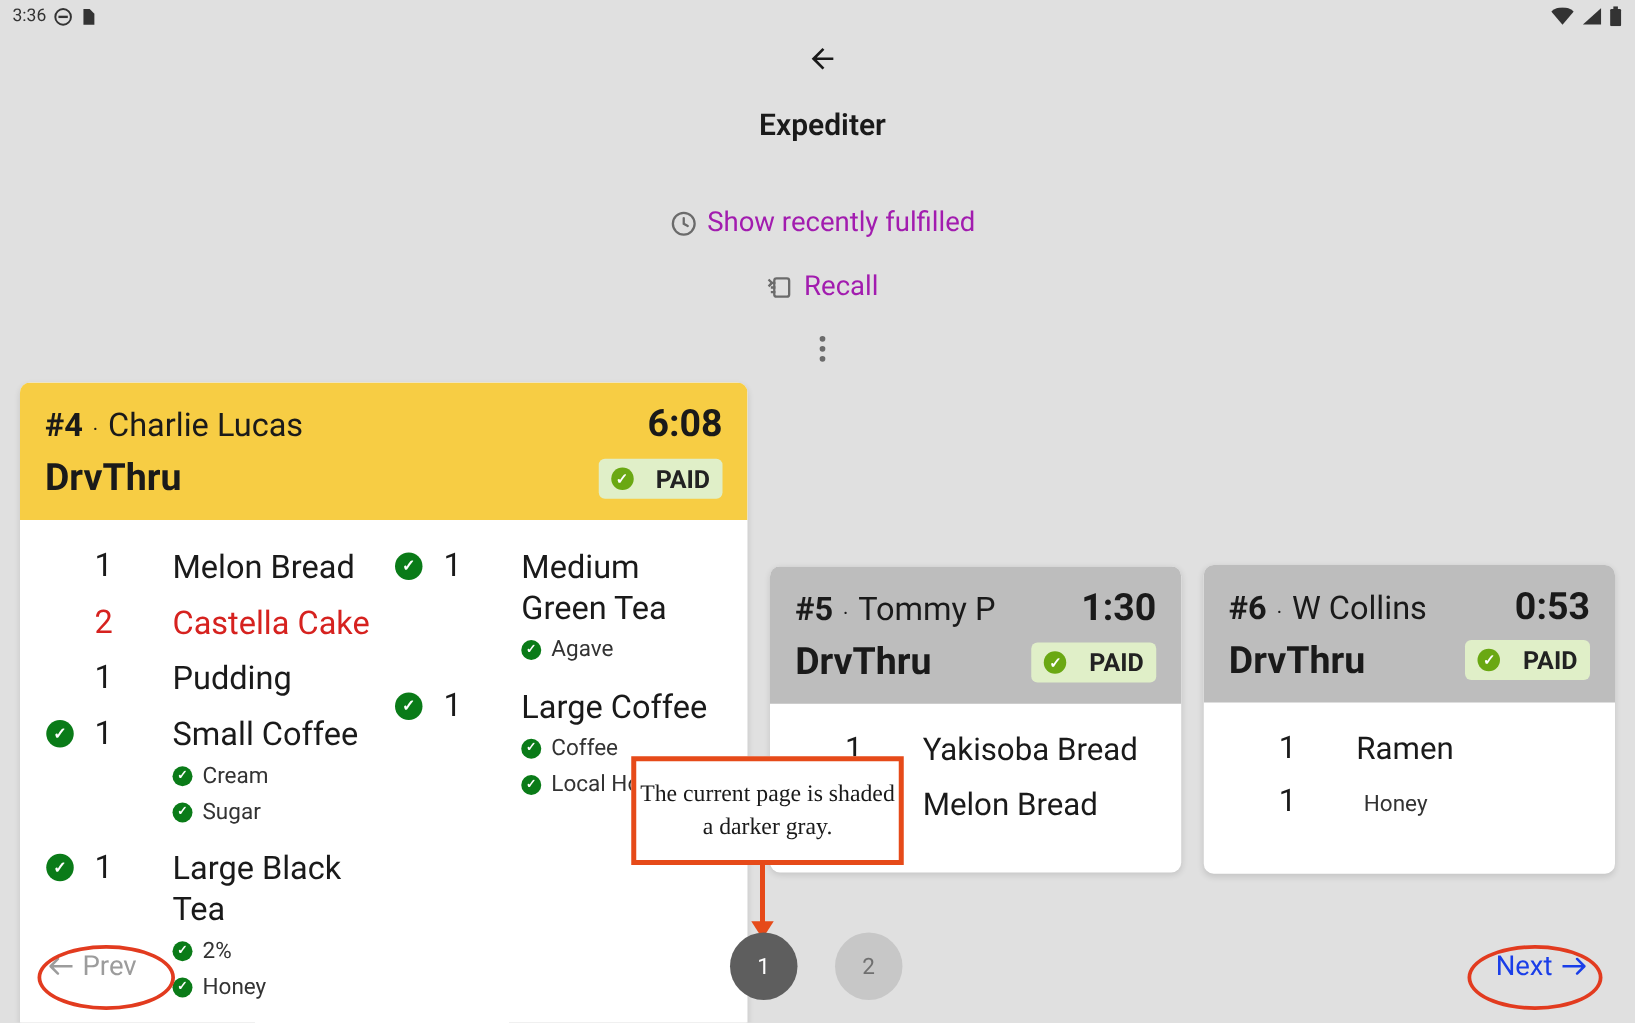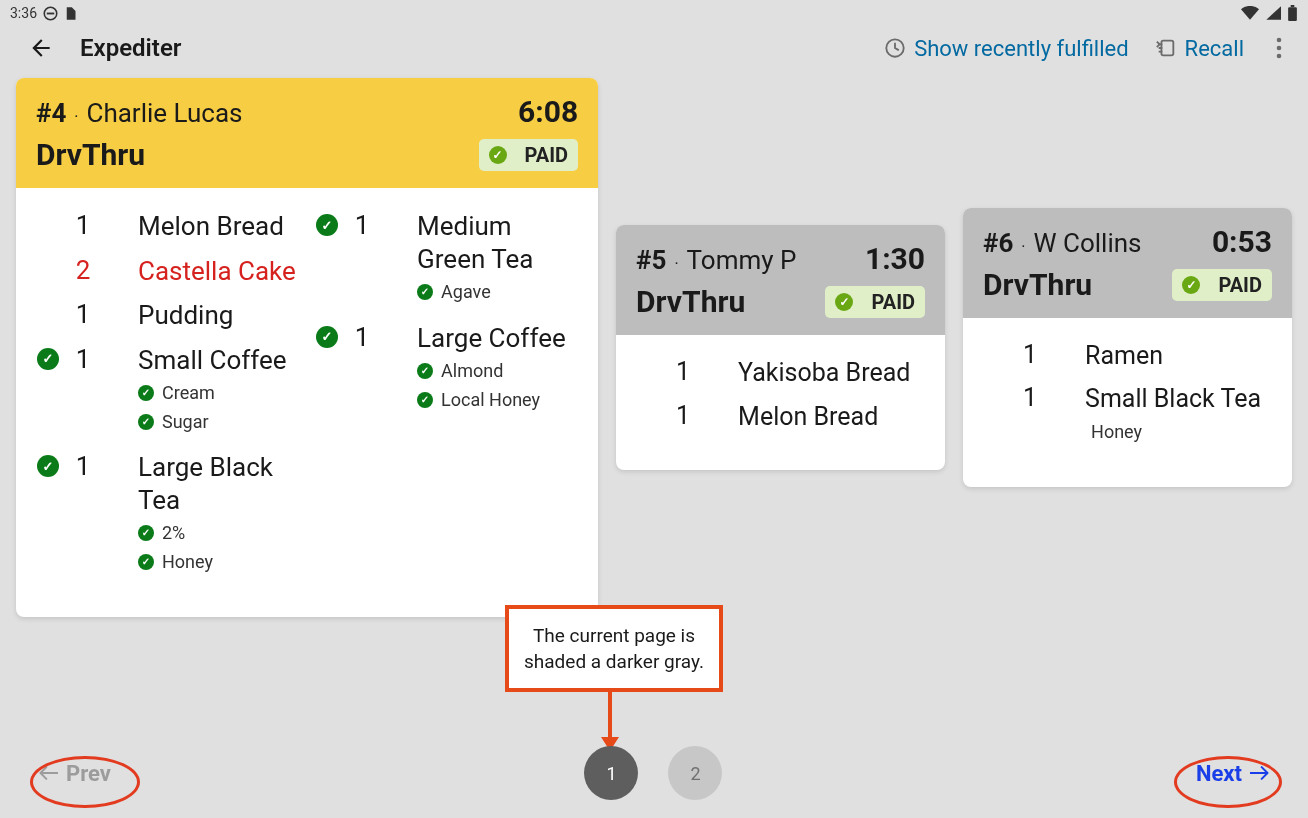--- a/index.html
+++ b/index.html
@@ -24,28 +24,29 @@
   }
   .status-left, .status-right { display: flex; align-items: center; gap: 6px; }
   .stat-icon { line-height: 1; }
 
   
   .app-bar {
     display: flex;
     align-items: center;
     padding: 10px 20px 16px 28px;
     gap: 26px;
+    flex-direction: column;
   }
   .app-title { font-size: 24px; font-weight: 600; }
   .spacer { flex: 1; }
   .app-action {
     display: inline-flex;
     align-items: center;
     gap: 8px;
-    color: #0369a1;
+    color: #a21caf;
     font-size: 22px;
     cursor: pointer;
   }
   .back-btn { cursor: pointer; }
 
   
   .tickets {
     display: flex;
     align-items: center;
     gap: 18px;
@@ -156,21 +157,21 @@
     display: flex;
     align-items: center;
     justify-content: space-between;
     padding: 0 38px;
   }
   .nav-btn {
     display: inline-flex;
     align-items: center;
     gap: 8px;
     font-size: 22px;
-    font-weight: 700;
+    font-weight: 400;
     cursor: pointer;
   }
   .nav-btn.prev { color: #9c9c9c; }
   .nav-btn.next { color: #1a3ee8; }
   .page-dots { display: flex; gap: 30px; align-items: center; }
   .page-dot {
     width: 54px; height: 54px;
     border-radius: 50%;
     display: flex; align-items: center; justify-content: center;
     font-size: 18px;
@@ -184,20 +185,21 @@
     position: absolute;
     left: 505px;
     top: 605px;
     width: 218px;
     border: 4px solid #e64a19;
     background: #fff;
     padding: 14px 2px;
     font-size: 19px;
     text-align: center;
     line-height: 1.35;
+    font-family: Liberation Serif, serif;
   }
   .callout-arrow {
     position: absolute;
     left: 608px;
     top: 691px;
     width: 4px;
     height: 58px;
     background: #e64a19;
   }
   .callout-arrow::after {
@@ -391,21 +393,21 @@
         <div class="item">
           <span class="item-lead">
               <span class="check-circle"></span>
             </span>
           <span class="item-qty">1</span>
           <span class="item-name">
             <span>Large Coffee</span>
             <div class="mods">
               <div class="mod">
                   <span class="check-circle sm"></span>
-                  <span>Almond</span>
+                  <span>Coffee</span>
                 </div>
               <div class="mod">
                   <span class="check-circle sm"></span>
                   <span>Local Honey</span>
                 </div>
             </div>
           </span>
         </div>
       </div>
     </div>
@@ -467,21 +469,20 @@
       <div class="col">
         <div class="item small">
           <span class="item-lead"></span>
           <span class="item-qty">1</span>
           <span class="item-name">Ramen</span>
         </div>
         <div class="item small">
           <span class="item-lead"></span>
           <span class="item-qty">1</span>
           <span class="item-name">
-            <span>Small Black Tea</span>
             <div class="mods">
               <div class="mod" style="margin-left:6px;">
                   <span>Honey</span>
                 </div>
             </div>
           </span>
         </div>
       </div>
     </div>
   </div>

